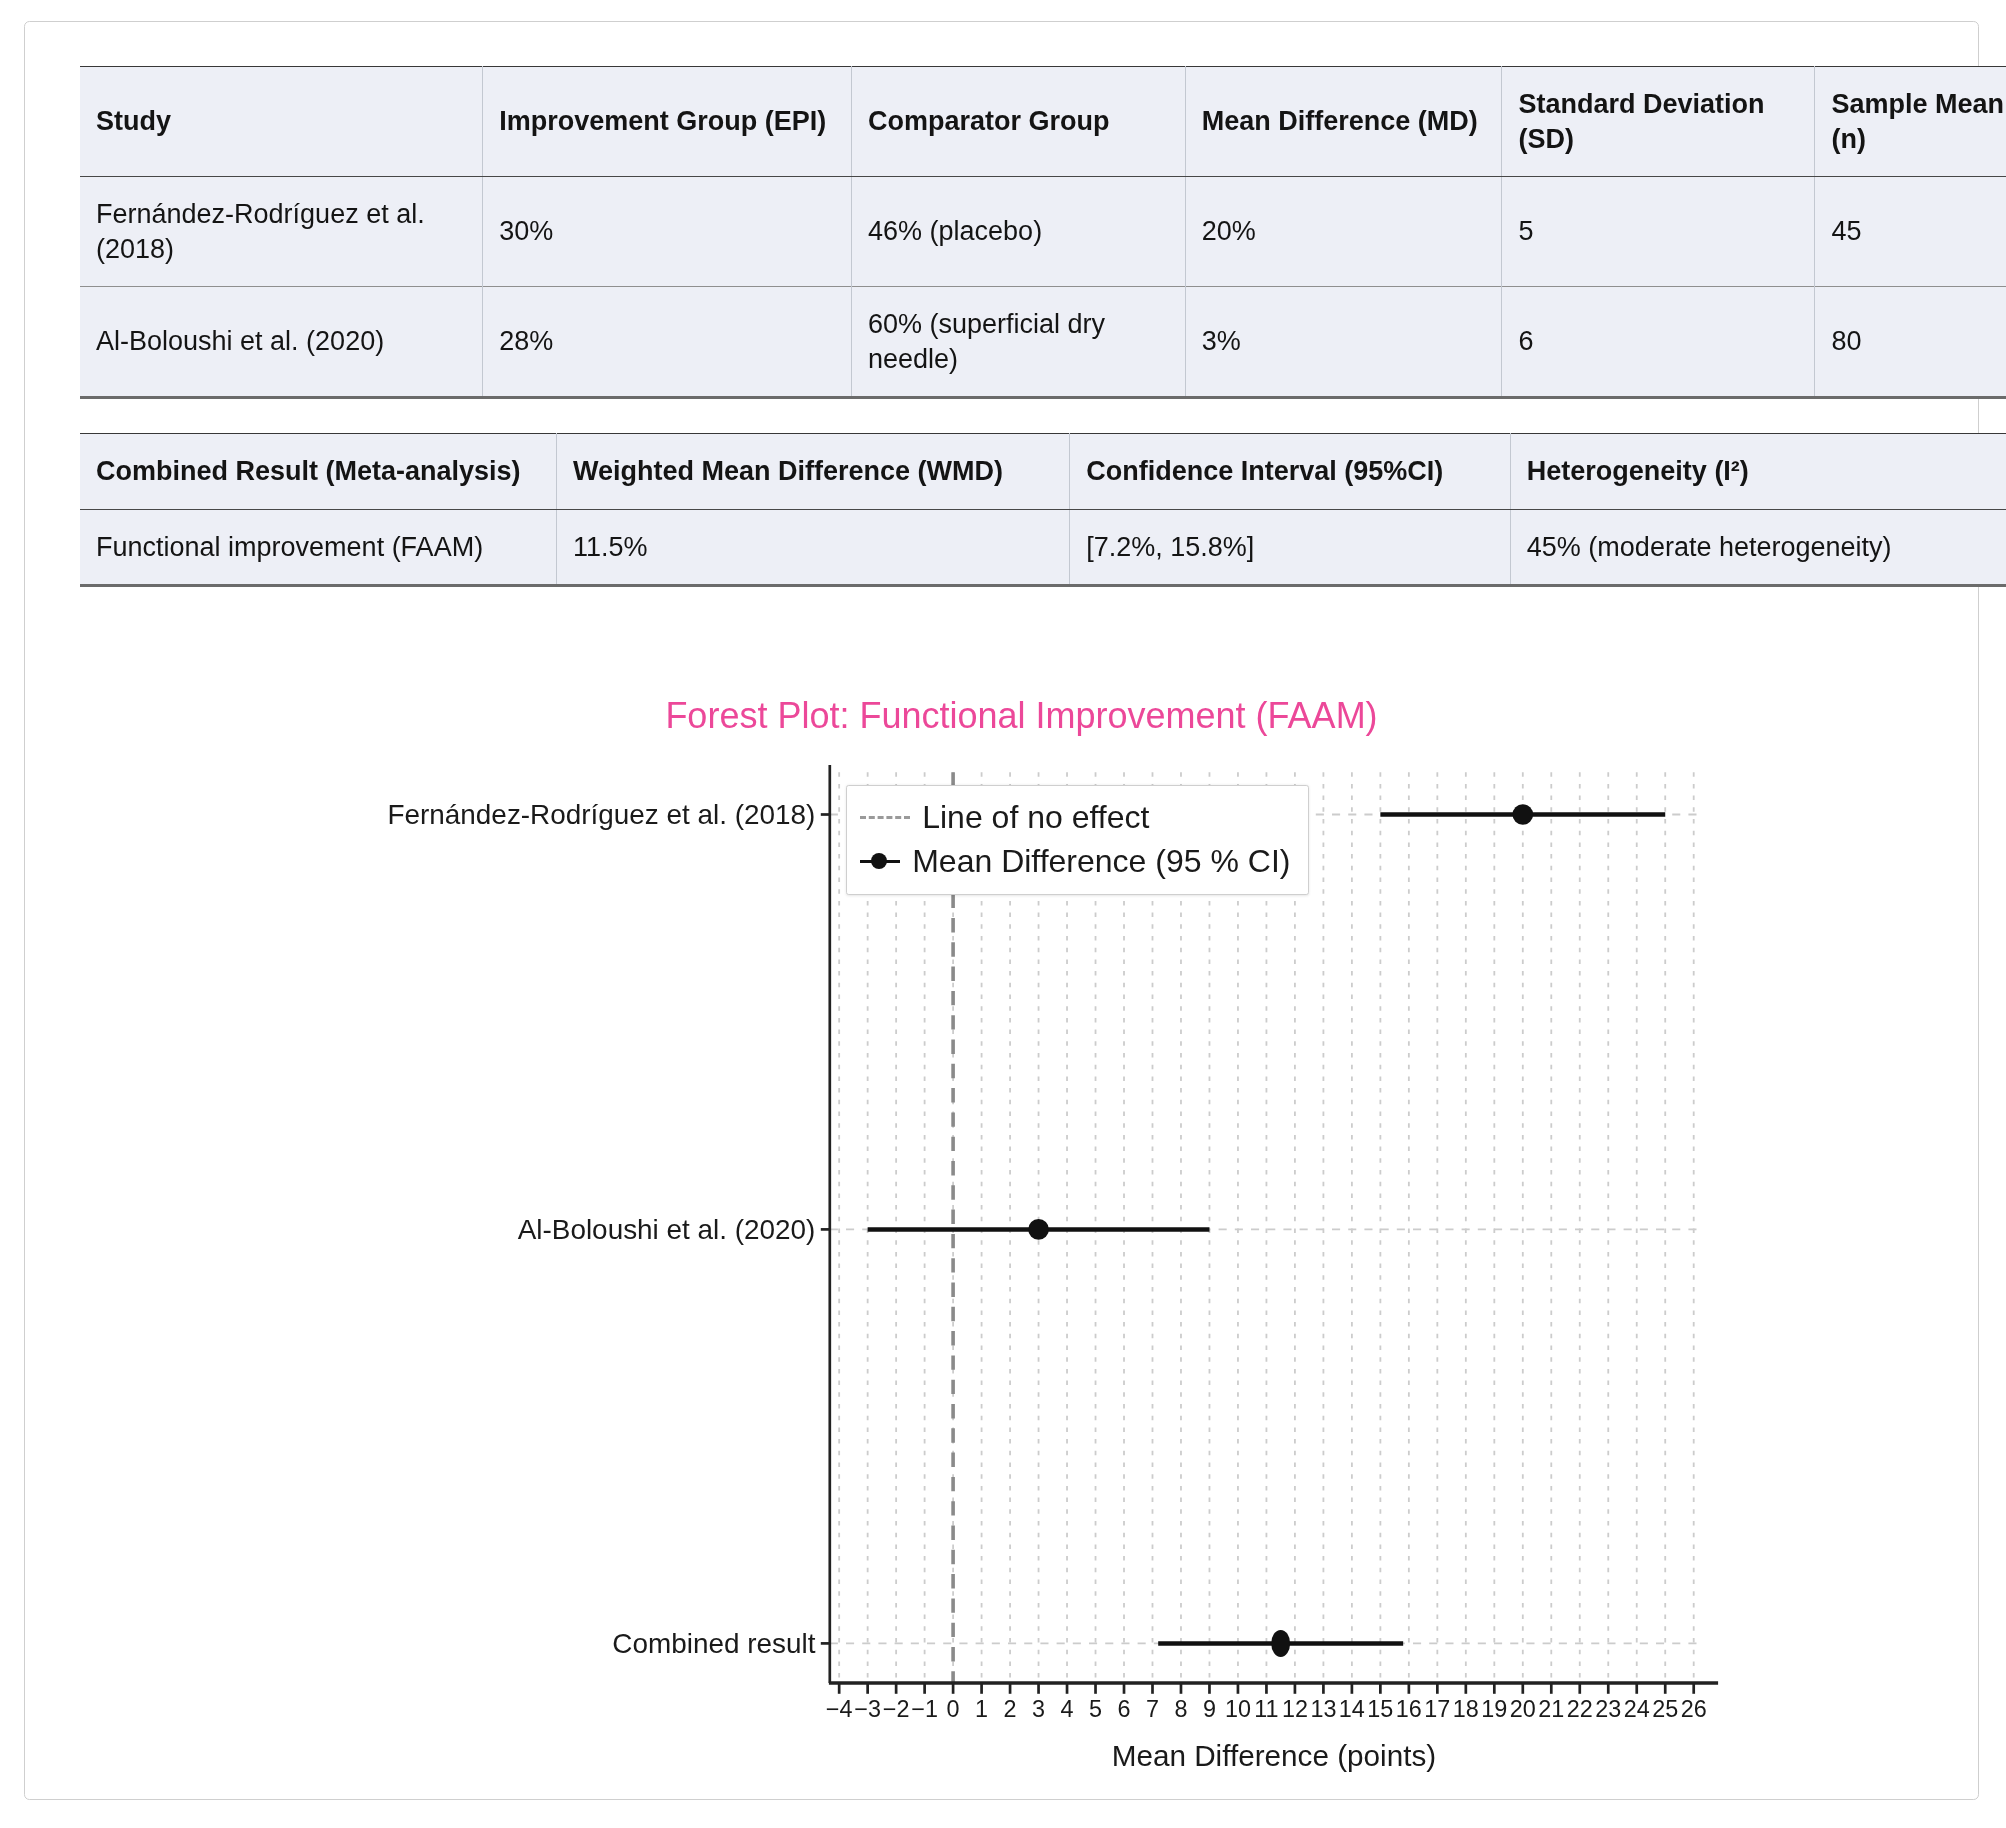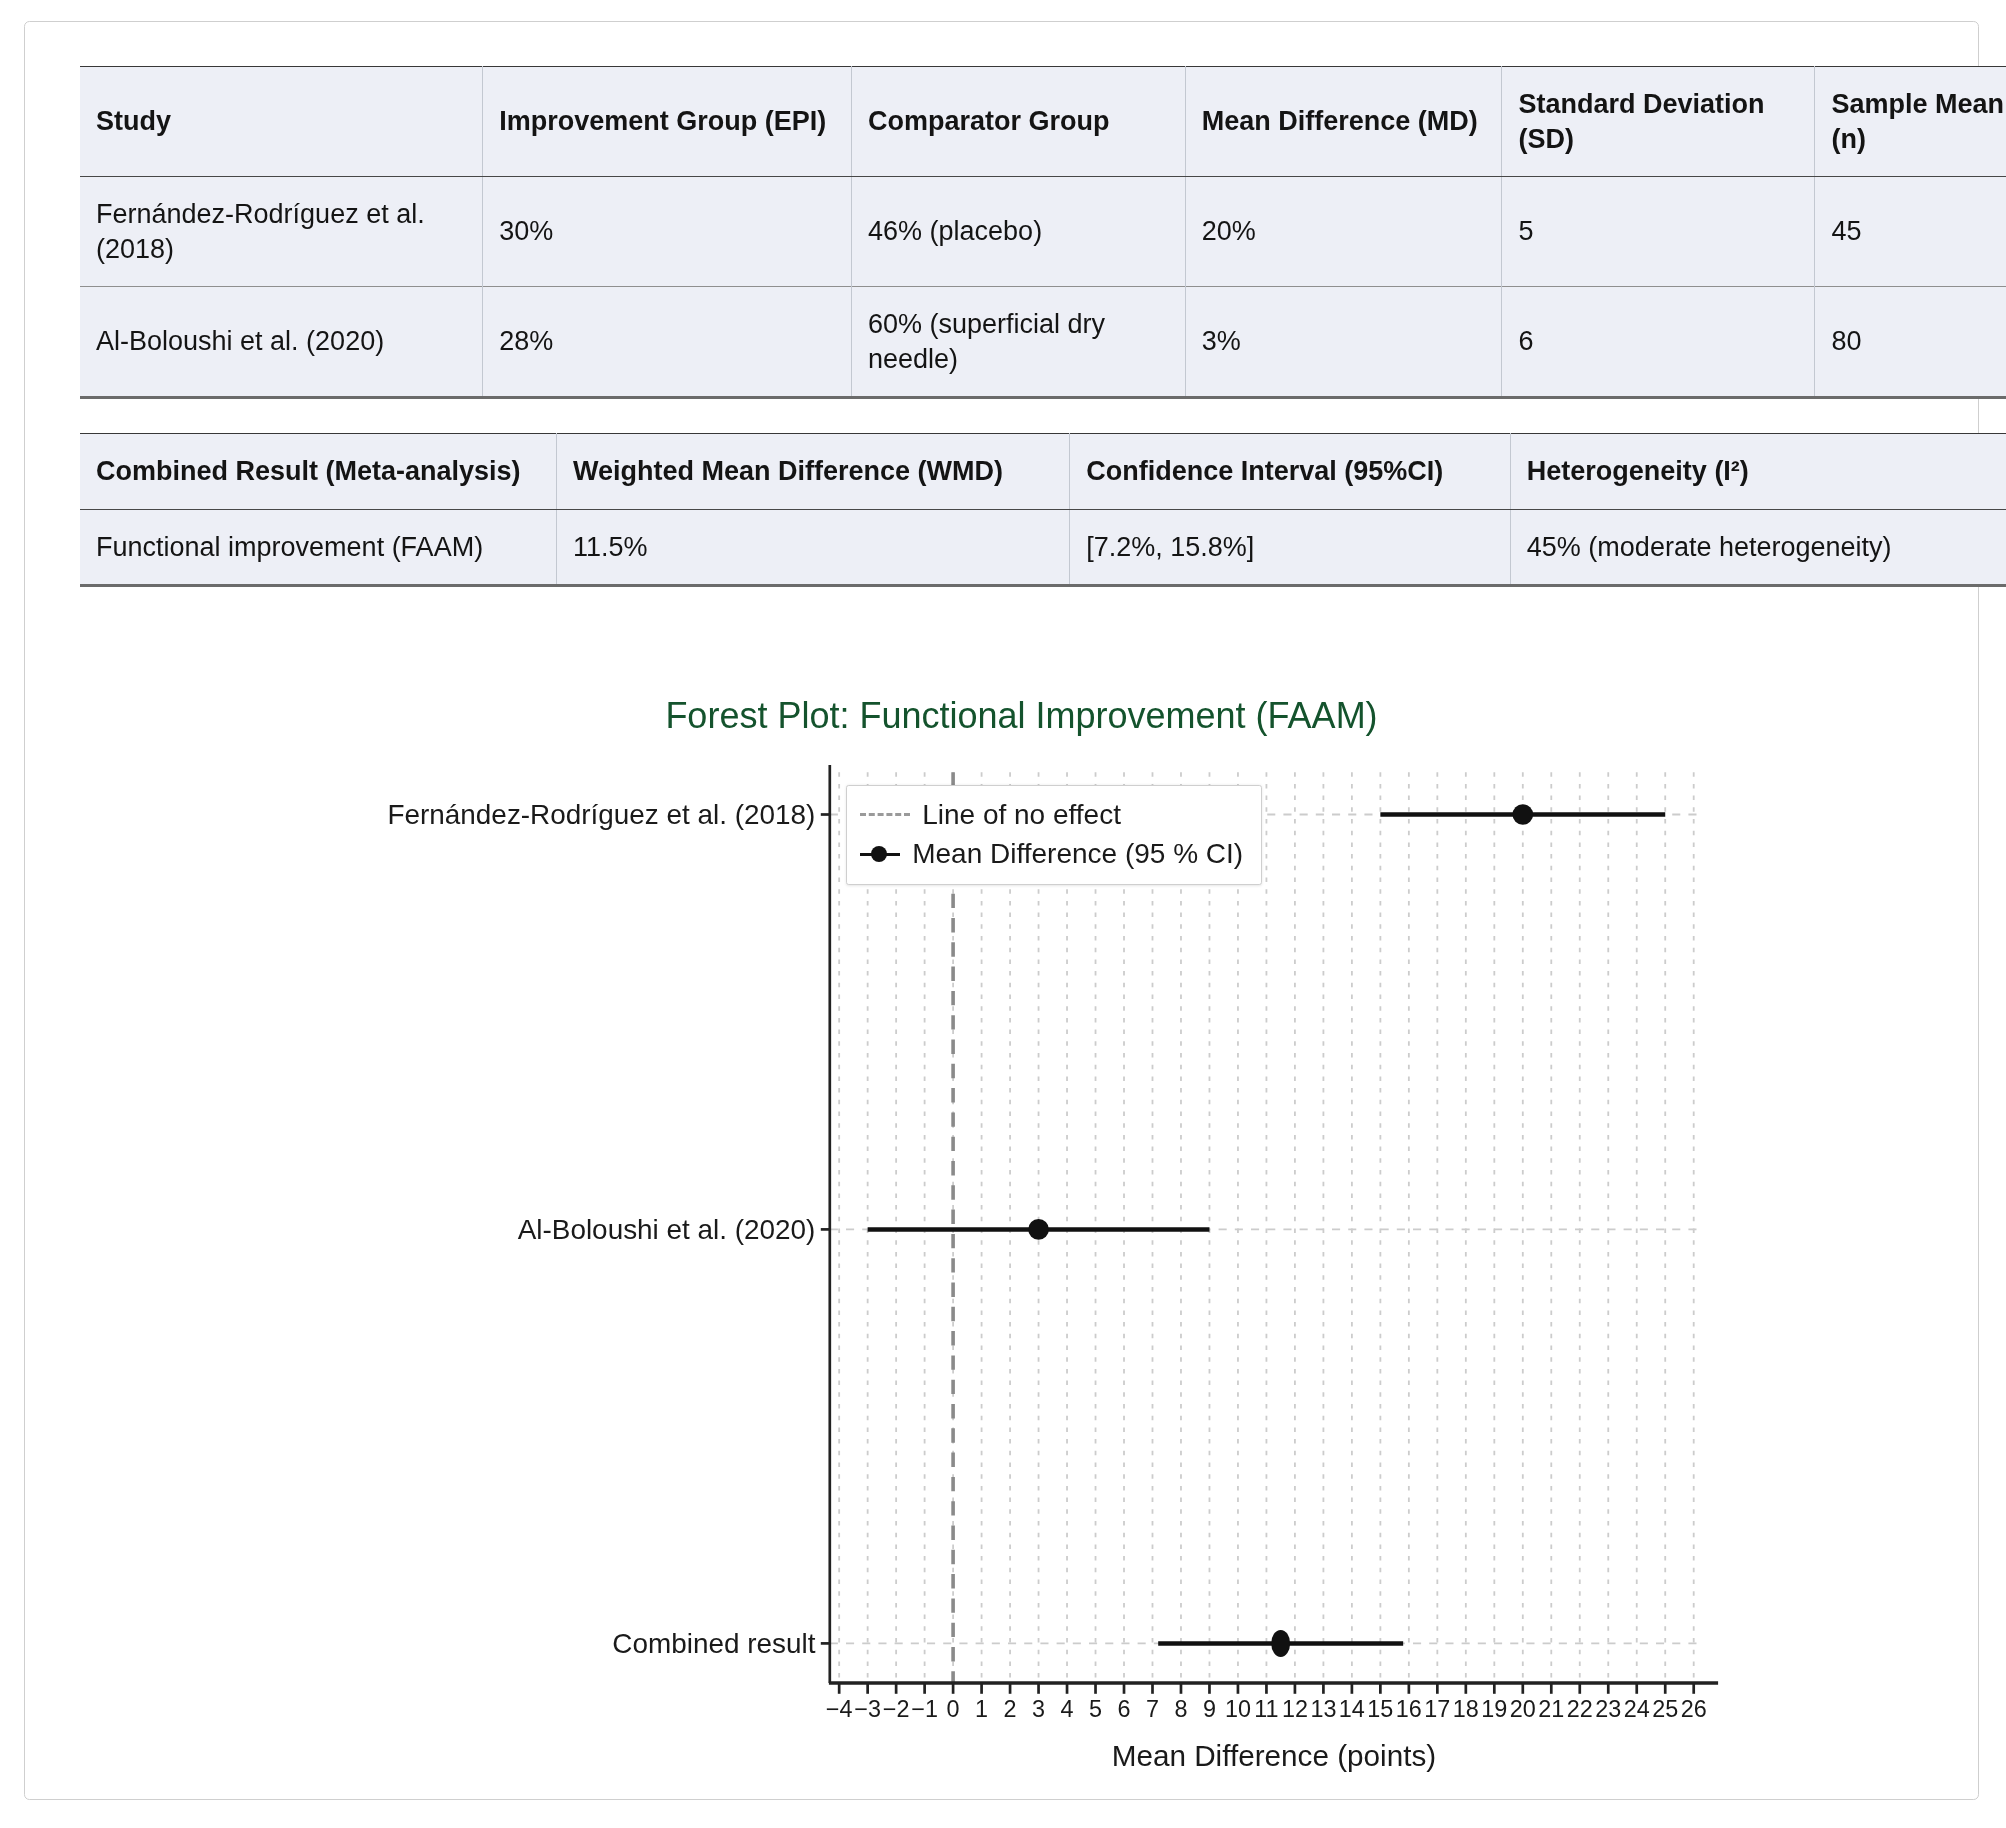--- a/index.html
+++ b/index.html
@@ -24,29 +24,29 @@
     font-size:27px;line-height:1.28;color:#141414;border-left:0.9px solid #c3c8d1;
     word-wrap:break-word;
   }
   table.data-table th:first-child, table.data-table td:first-child{border-left:none;}
   table.data-table thead th{font-weight:bold;border-bottom:1.8px solid #474747;}
   table.data-table tbody tr + tr td{border-top:0.9px solid #8f8f8f;}
 
   #chart-section{position:absolute;left:270px;top:684px;width:1521px;height:1107px;}
   #chart-title{
     position:absolute;left:0;top:10.8px;width:1503px;text-align:center;
-    font-size:36px;color:#14532d;letter-spacing:0;
+    font-size:36px;color:#ec4899;letter-spacing:0;
   }
   #forest-svg{position:absolute;left:0;top:63px;}
   #chart-legend{
     position:absolute;left:576px;top:101px;background:#ffffff;
     border:0.9px solid #cfcfcf;border-radius:2.7px;padding:9px 18px 10.8px 12.6px;
     box-shadow:0 0.9px 2.7px rgba(0,0,0,0.10);
   }
-  .legend-row{display:flex;align-items:center;gap:12.6px;font-size:28px;color:#1a1a1a;padding:3.6px 0;}
+  .legend-row{display:flex;align-items:center;gap:12.6px;font-size:32px;color:#1a1a1a;padding:3.6px 0;}
   .swatch-dashed{width:50px;height:0;border-top:3.6px dashed #9a9a9a;}
   .swatch-dot{width:40px;height:16px;position:relative;}
   .swatch-dot::before{
     content:"";position:absolute;left:0;top:7.2px;width:40px;height:2.7px;background:#111;
   }
   .swatch-dot::after{
     content:"";position:absolute;left:11.7px;top:0;width:16px;height:16px;border-radius:50%;background:#111;
   }
 </style>
 </head>

